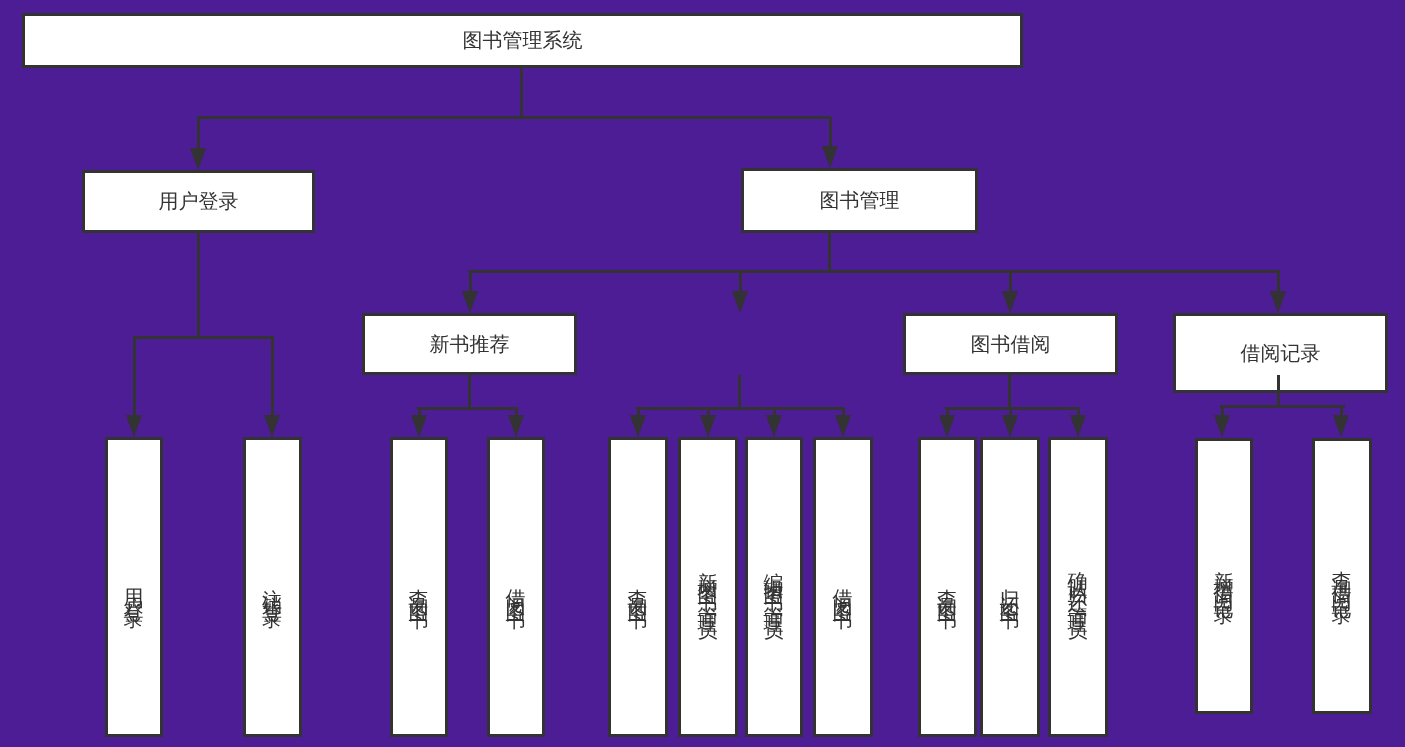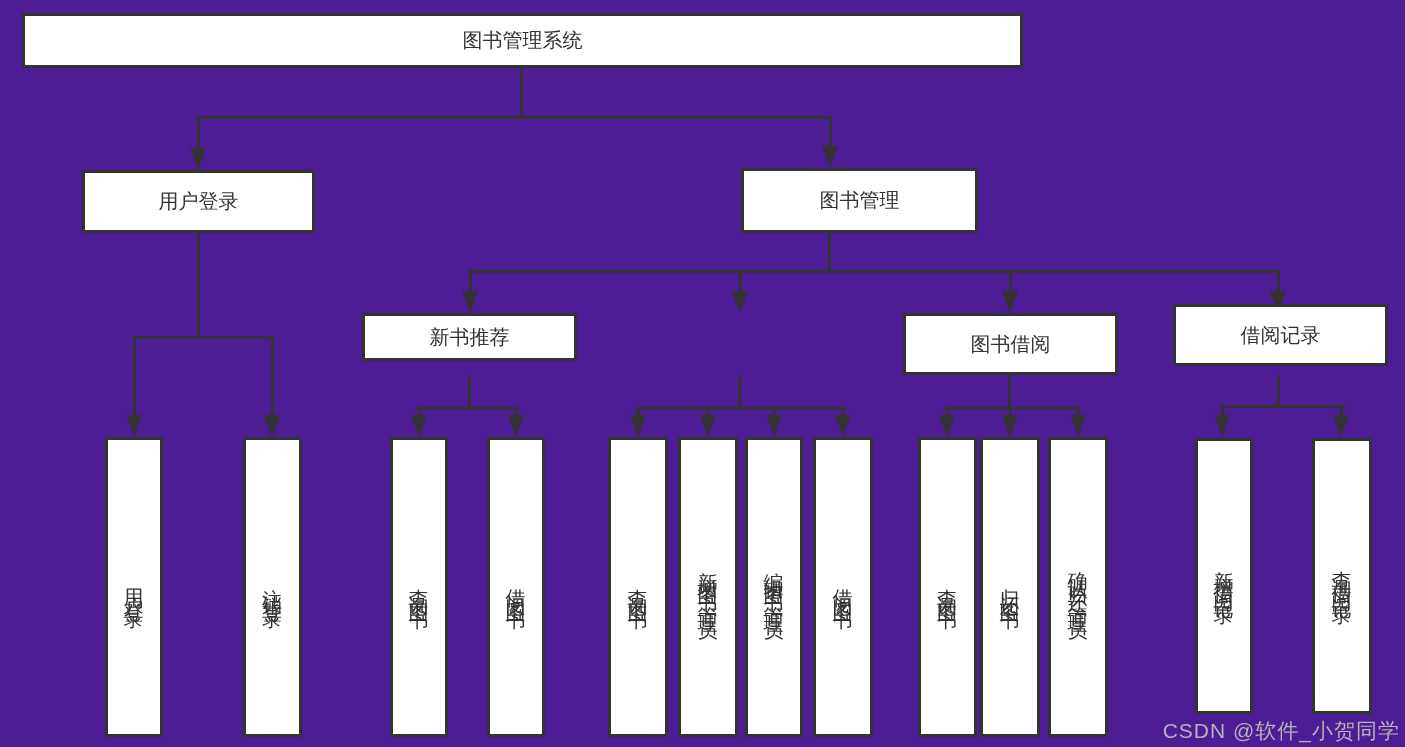--- a/index.html
+++ b/index.html
@@ -61,27 +61,27 @@
   <div class="arrow" style="left:126px; top:339px; height:98px;"></div>
   <div class="arrow" style="left:264px; top:339px; height:98px;"></div>
 
   <div class="vline" style="left:828px; top:233px; height:40px;"></div>
   <div class="hline" style="left:468px; top:270px; width:812px;"></div>
   <div class="arrow" style="left:462px; top:273px; height:40px;"></div>
   <div class="arrow" style="left:732px; top:273px; height:40px;"></div>
   <div class="arrow" style="left:1002px; top:273px; height:40px;"></div>
   <div class="arrow" style="left:1270px; top:273px; height:40px;"></div>
 
-  <div class="hbox" style="left:362px; top:313px; width:215px; height:48px;">
+  <div class="hbox" style="left:362px; top:313px; width:215px; height:62px;">
     <span>新书推荐</span>
   </div>
   <div class="hbox" style="left:903px; top:313px; width:215px; height:62px;">
     <span>图书借阅</span>
   </div>
-  <div class="hbox" style="left:1173px; top:304px; width:215px; height:62px;">
+  <div class="hbox" style="left:1173px; top:313px; width:215px; height:80px;">
     <span>借阅记录</span>
   </div>
 
   <div class="vline" style="left:468px; top:375px; height:34px;"></div>
   <div class="hline" style="left:417px; top:407px; width:101px;"></div>
   <div class="arrow" style="left:411px; top:410px; height:27px;"></div>
   <div class="arrow" style="left:508px; top:410px; height:27px;"></div>
 
   <div class="vline" style="left:738px; top:375px; height:34px;"></div>
   <div class="hline" style="left:636px; top:407px; width:209px;"></div>
@@ -138,15 +138,14 @@
     <span class="vtext">确认归还（管理员）</span>
   </div>
 
   <div class="vbox" style="left:1195px; top:438px; width:58px; height:276px;">
     <span class="vtext">新增借阅记录</span>
   </div>
   <div class="vbox" style="left:1312px; top:438px; width:60px; height:276px;">
     <span class="vtext">查询借阅记录</span>
   </div>
 
-  <div class="watermark">CSDN @软件_小贺同学</div>
 
 </div>
 
 </body></html>

